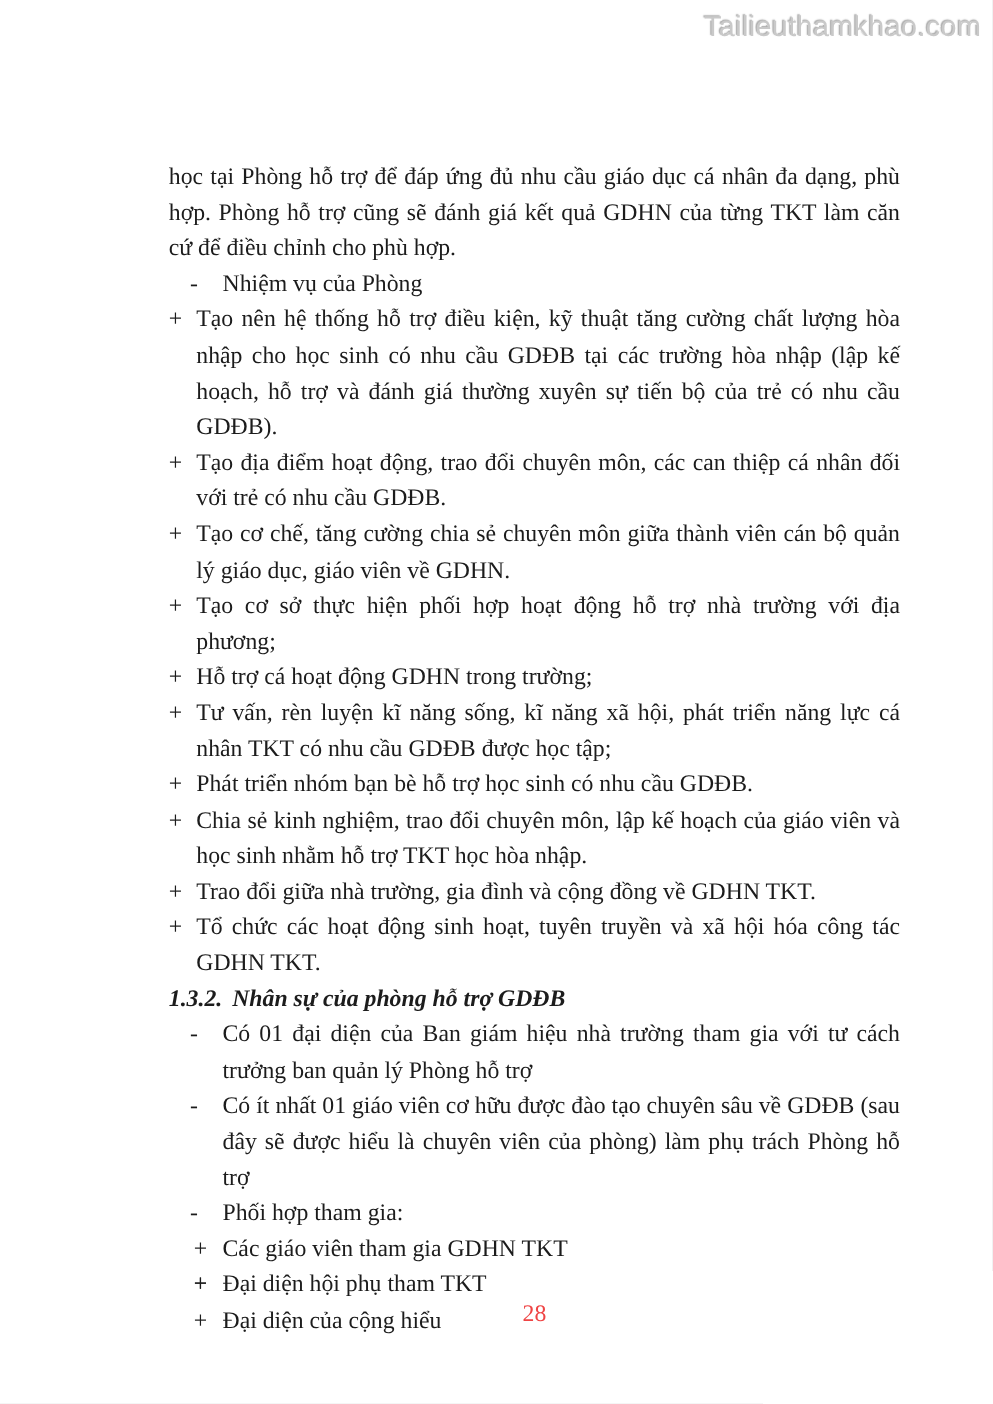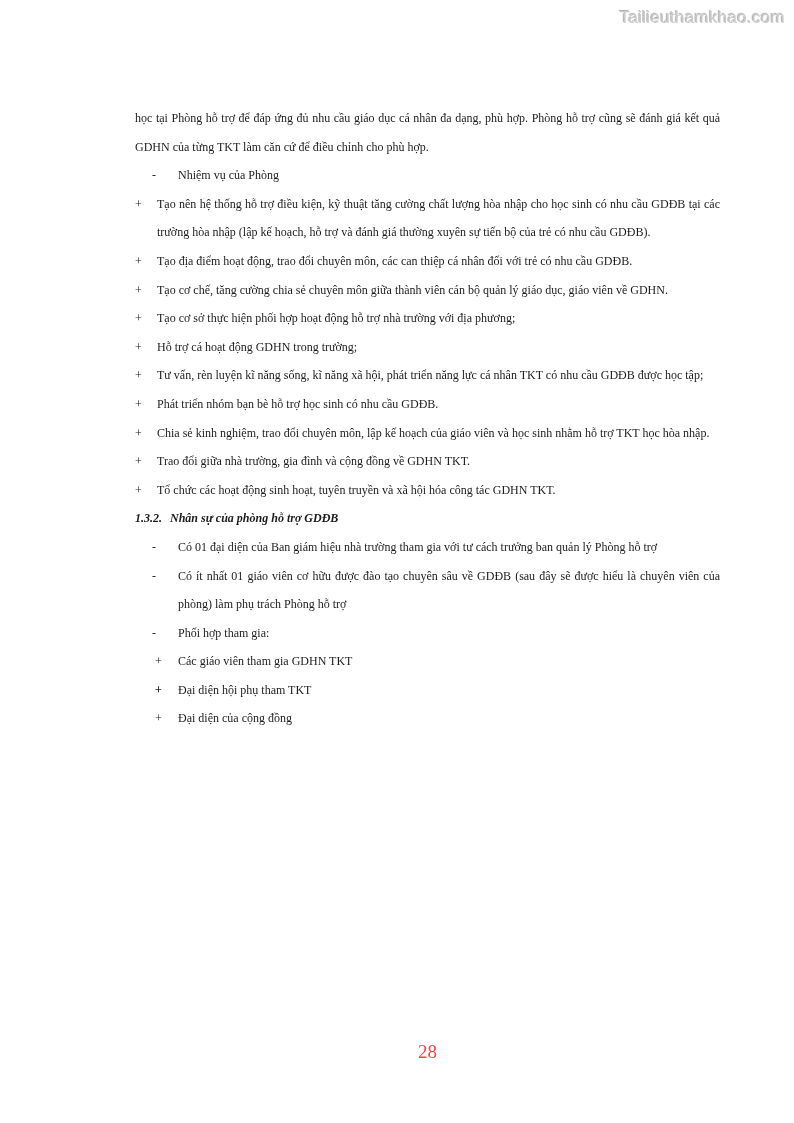--- a/index.html
+++ b/index.html
@@ -11,31 +11,31 @@
     background: #ffffff;
     font-family: "Liberation Serif", serif;
     color: #1c1c1c;
     overflow: hidden;
   }
   .watermark {
     position: absolute;
     top: 8px;
     right: 9px;
     font-family: "Liberation Sans", sans-serif;
-    font-size: 17px;
+    font-size: 23px;
     letter-spacing: 0.3px;
     color: #c9c9c9;
     text-shadow: 1px 1px 0 #ffffff, -1px -1px 1px #aaaaaa;
   }
   .content {
     position: absolute;
     left: 135px;
-    top: 104px;
+    top: 128px;
     width: 585px;
-    font-size: 12px;
+    font-size: 19px;
     line-height: 28.6px;
     text-align: justify;
   }
   .content p { margin: 0; }
   .li { position: relative; margin: 0; }
   .li .marker { position: absolute; top: 0; }
   
   .plus-u { padding-left: 22px; }
   .plus-u .marker { left: 0; }
   
@@ -140,20 +140,20 @@
     </div>
     <div class="li plus-l">
       <span class="marker">+</span>
     </div>
     <div class="li plus-l">
       <span class="marker">+</span>
       <span>Đại diện hội phụ tham TKT</span>
     </div>
     <div class="li plus-l">
       <span class="marker">+</span>
-      <span>Đại diện của cộng đồng</span>
+      <span>Đại diện của cộng hiểu</span>
     </div>
 
   </div>
 
   <div class="pagenum">28</div>
 
 </div>
 
 </body></html>

